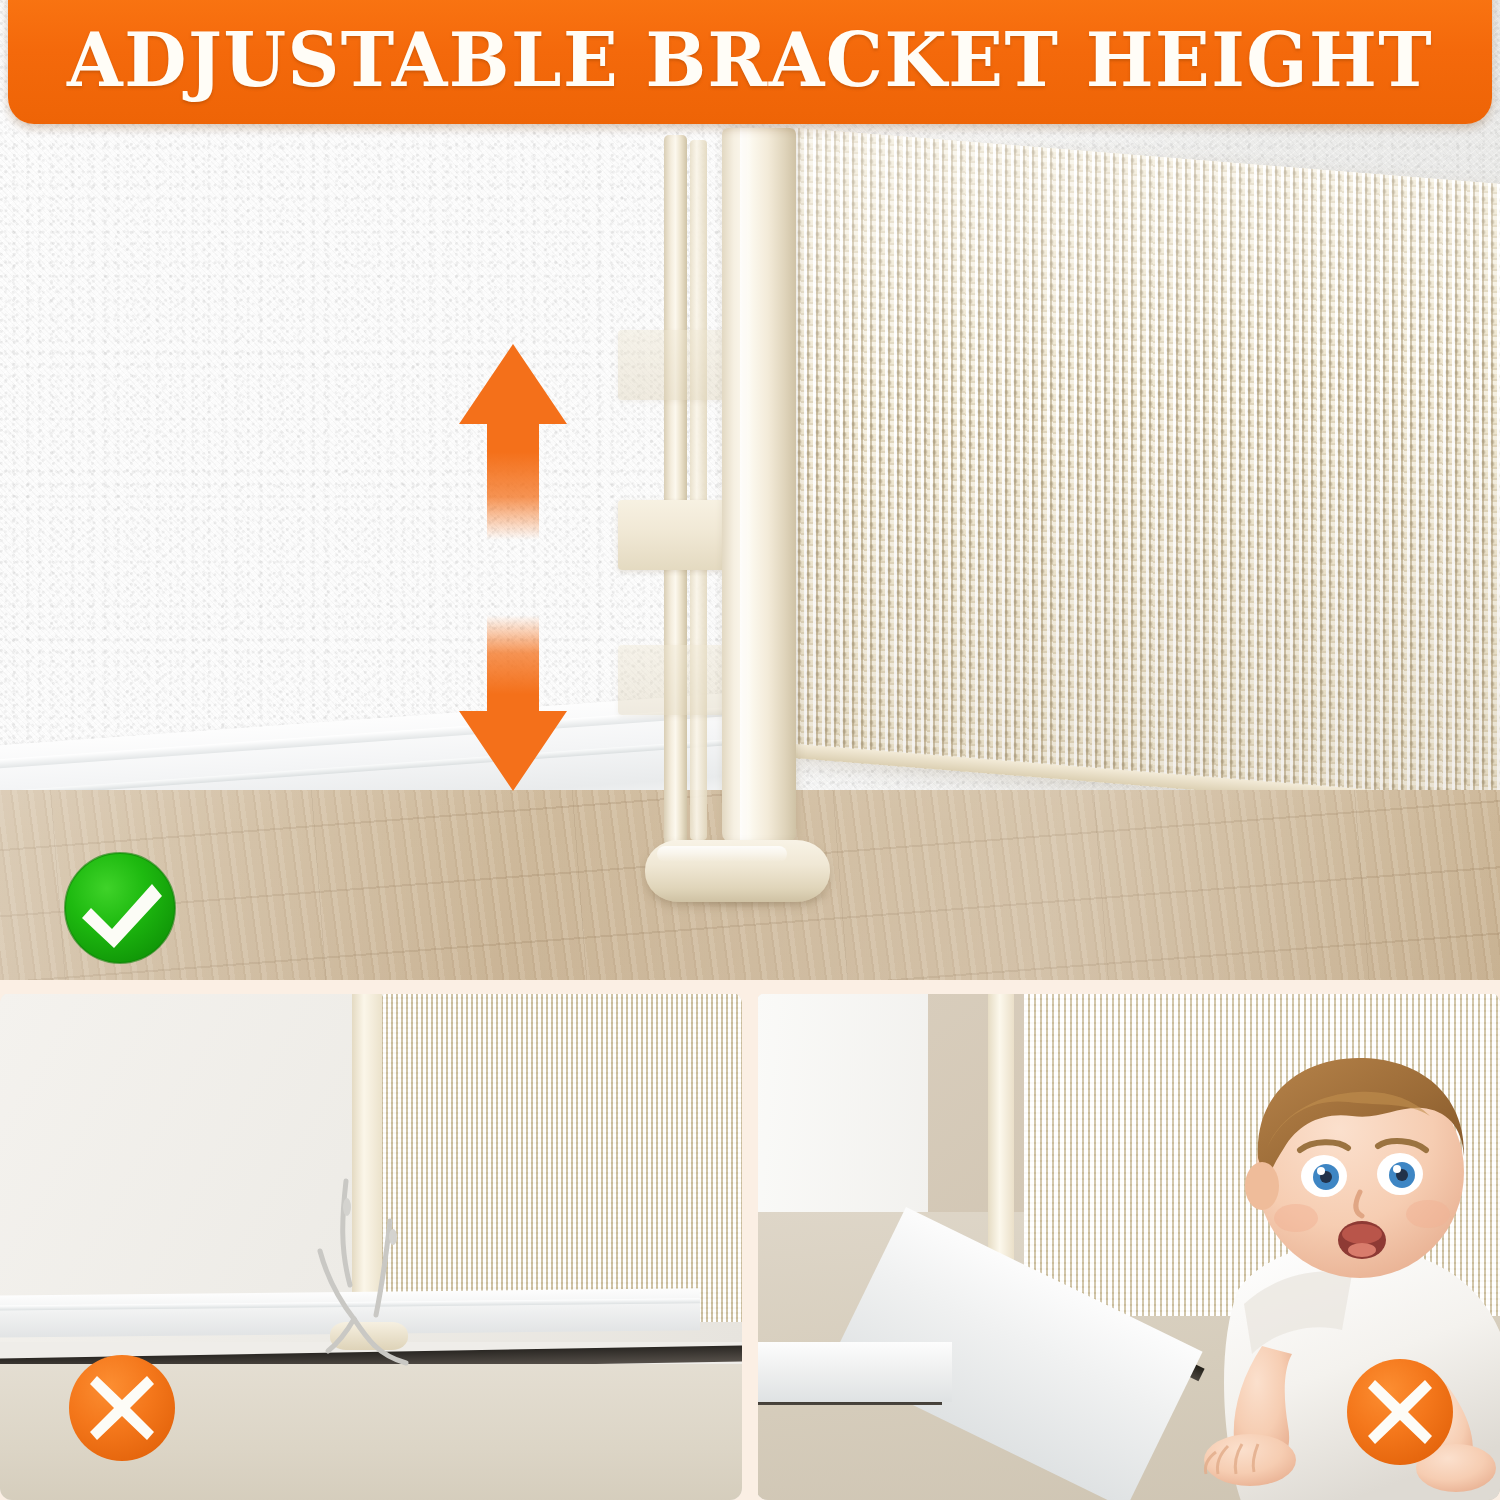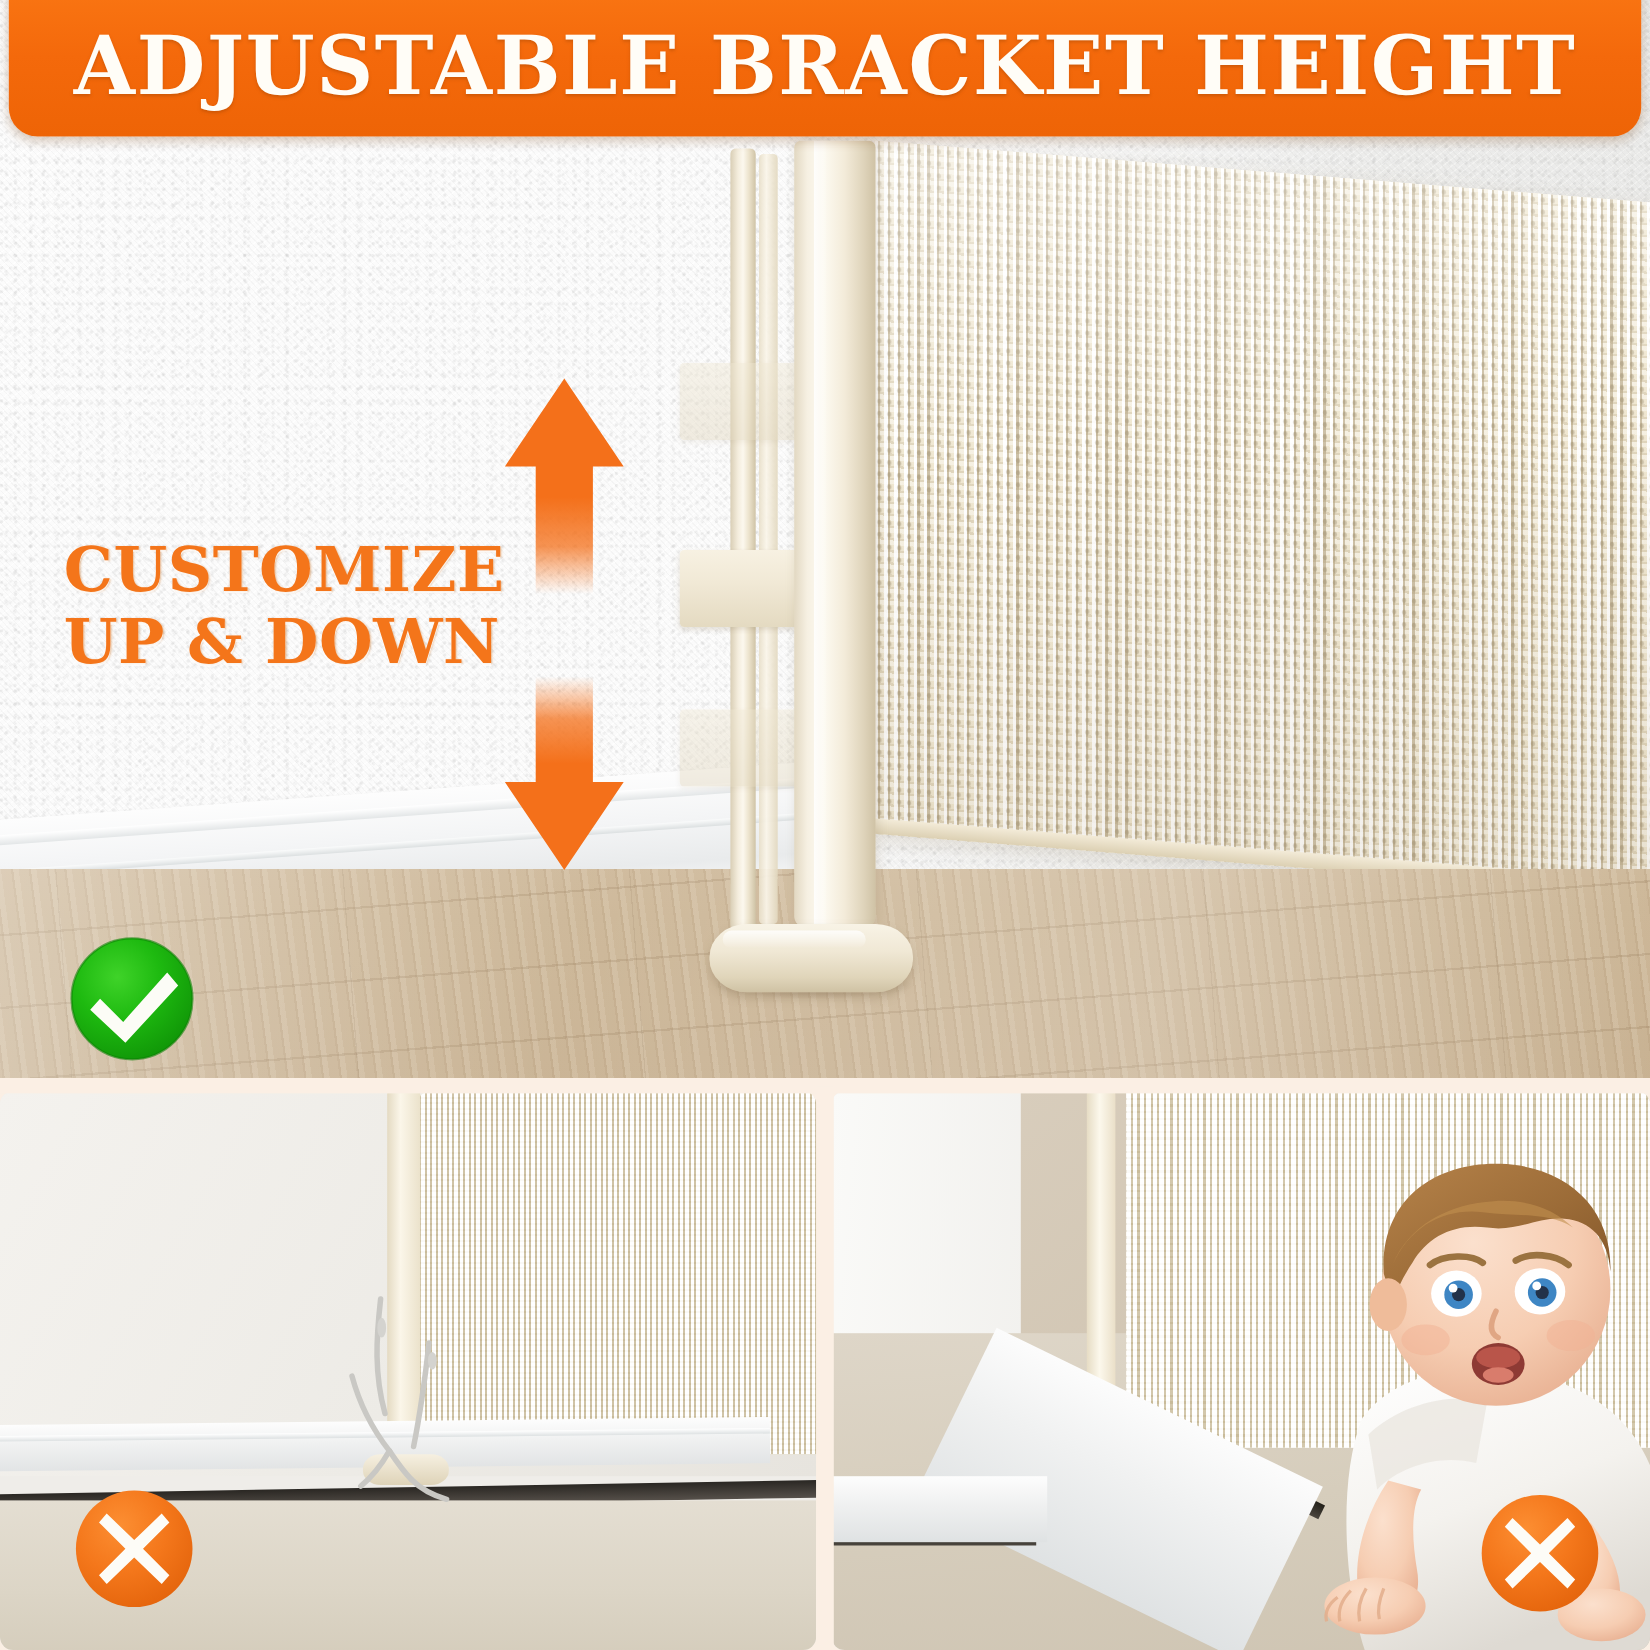--- a/index.html
+++ b/index.html
@@ -441,22 +441,20 @@
             <stop offset="0%" stop-color="#F4701A" stop-opacity="0"></stop>
             <stop offset="22%" stop-color="#F4701A" stop-opacity=".75"></stop>
             <stop offset="45%" stop-color="#F4701A" stop-opacity="1"></stop>
             <stop offset="100%" stop-color="#F4701A" stop-opacity="1"></stop>
           </linearGradient>
         </defs>
         <path d="M58 176 L112 96 L84 96 L84 0 L32 0 L32 96 L4 96 Z" fill="url(#gDn)"></path>
       </svg>
     </div>
 
-    <div id="customize-text">CUSTOMIZE
-UP &amp; DOWN</div>
 
     <div id="check-badge">
       <svg viewBox="0 0 120 120" xmlns="http://www.w3.org/2000/svg">
         <defs>
           <radialGradient id="gGreen" cx="38%" cy="32%" r="78%">
             <stop offset="0%" stop-color="#3FD329"></stop>
             <stop offset="45%" stop-color="#1EBA10"></stop>
             <stop offset="100%" stop-color="#0E9106"></stop>
           </radialGradient>
         </defs>

